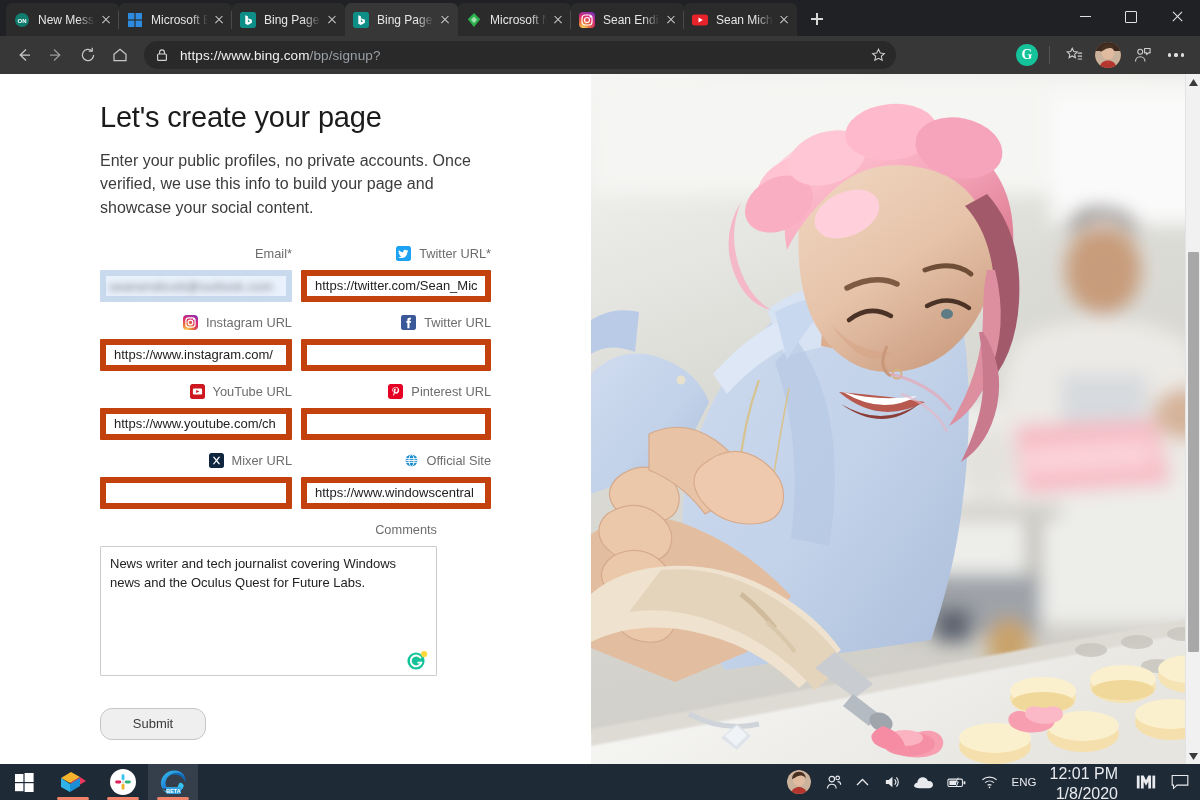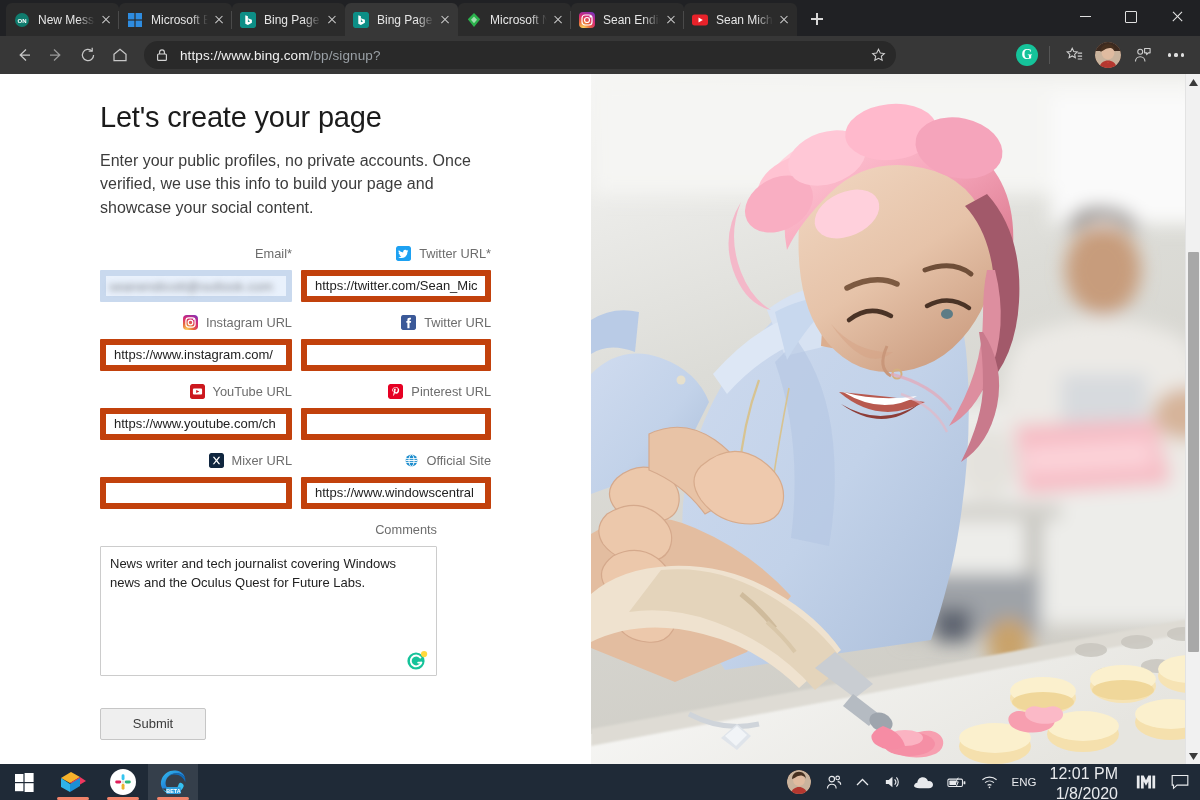--- a/index.html
+++ b/index.html
@@ -135,21 +135,21 @@
     width:100%; height:130px; border:1px solid #ccc; border-radius:1px;
     padding:8px 9px; font-size:13px; color:#222; line-height:1.45; resize:none;
     font-family:"Liberation Sans", sans-serif; outline:none; background:#fff;
   }
   .ta-holder { position:relative; }
   .gbadge {
     position:absolute; right:8px; bottom:8px; width:24px; height:24px;
   }
   .submit {
     margin-top: 28px; width:106px; height:32px; border:1px solid #c6c6c6;
-    background:#efefef; color:#3b3b3b; font-size:13px; border-radius:2px;
+    background:#efefef; color:#3b3b3b; font-size:13px; border-radius:12px;
     font-family:"Liberation Sans", sans-serif; cursor:pointer;
   }
 
   
   .photo { position:absolute; inset:0; overflow:hidden; background:#e9e7e3; }
 
   
   .scrollbar {
     position:absolute; right:0; top:0; width:15px; height:690px;
     background:#f1f1f1; border-left:1px solid #e3e3e3;

